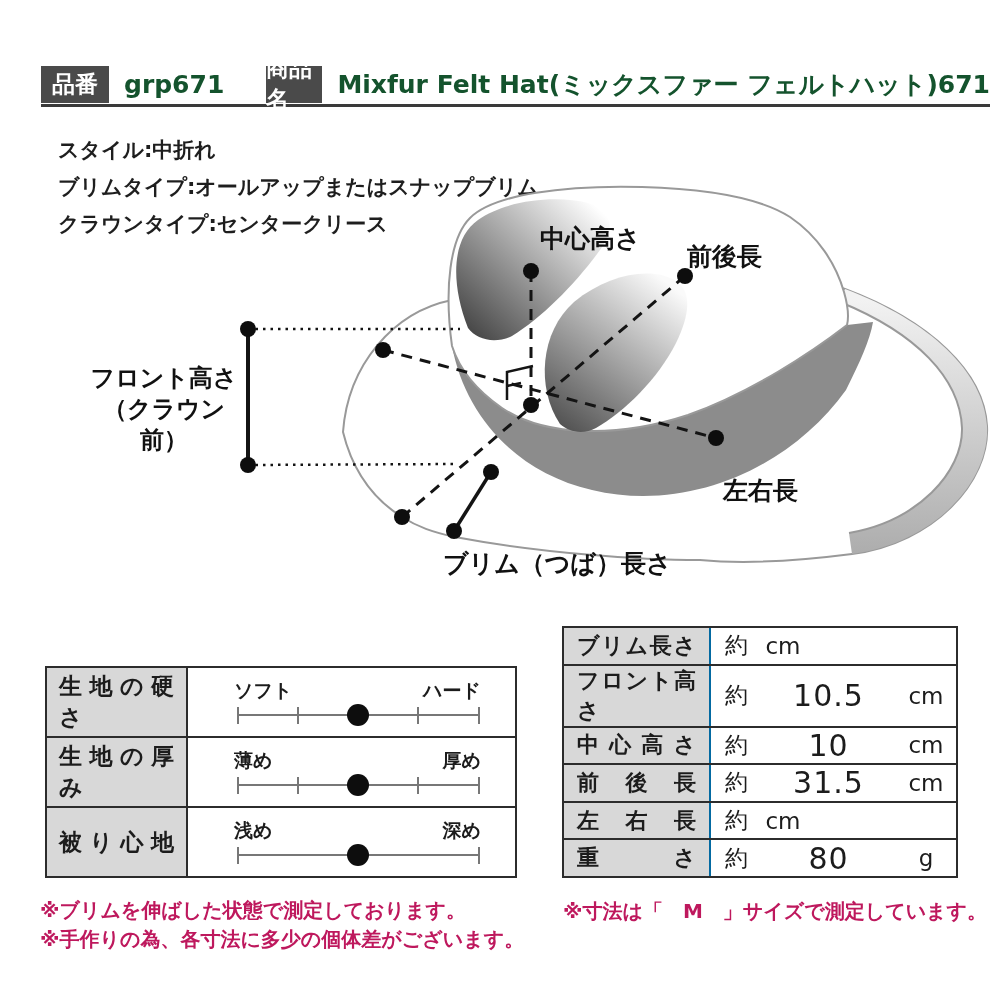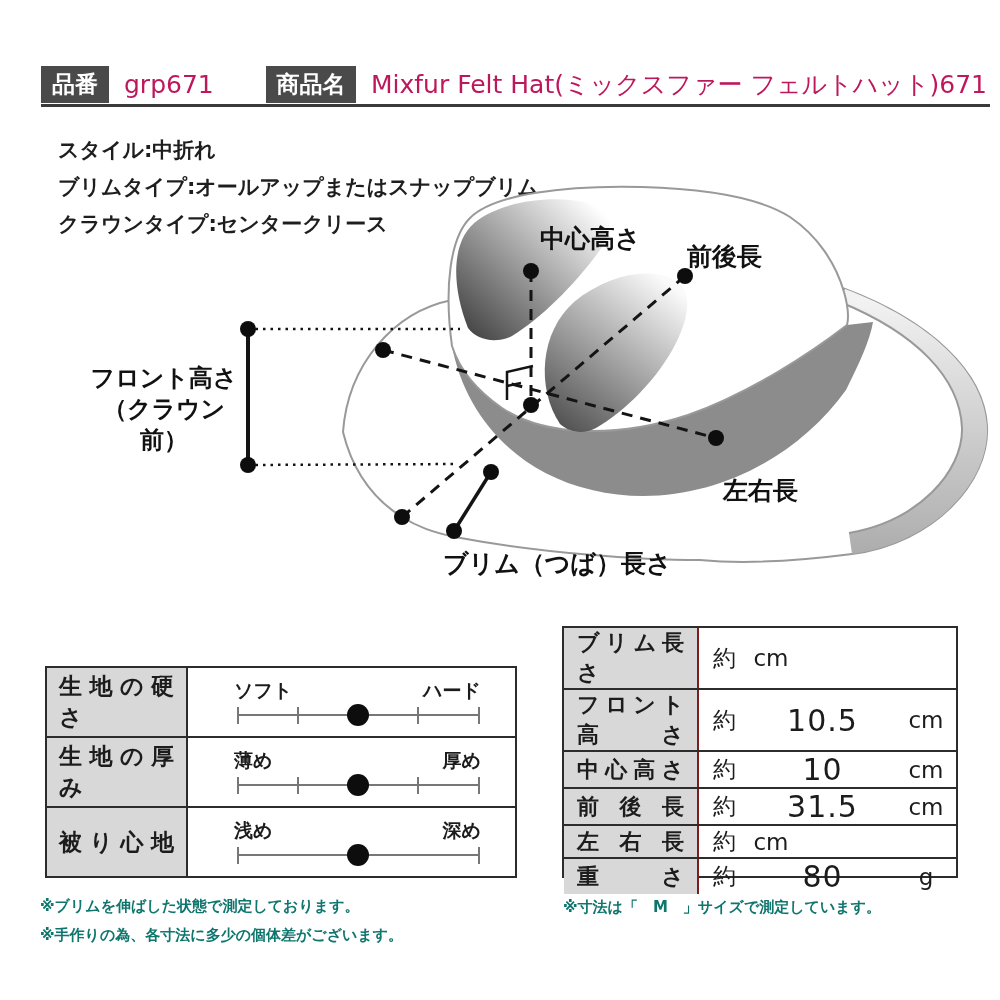--- a/index.html
+++ b/index.html
@@ -8,21 +8,21 @@
 
   
   .hdr-sec{position:absolute;top:64px;height:40px;border-bottom:3px solid #3a3a3a;
            display:flex;align-items:center;}
   .hdr-sec.s1{left:41px;width:225px;}
   .hdr-sec.s2{left:266px;width:724px;}
   .hdr-tag{background:#4a4a4a;color:#fff;font-size:23px;font-weight:600;
            display:flex;align-items:center;justify-content:center;height:37px;}
   .s1 .hdr-tag{width:68px;}
   .s2 .hdr-tag{width:90px;}
-  .hdr-val{font-size:25px;font-weight:400;margin-left:15px;color:#be185d;white-space:nowrap;}
+  .hdr-val{font-size:25px;font-weight:700;margin-left:15px;color:#14532d;white-space:nowrap;}
 
   
   .spec-line{position:absolute;left:58px;font-size:21px;font-weight:600;color:#1e1e1e;white-space:nowrap;}
 
   
   .dg-label{position:absolute;font-size:25px;font-weight:600;color:#111;white-space:nowrap;}
   .dg-front{position:absolute;left:82px;top:363px;width:164px;text-align:center;
             font-size:24px;font-weight:600;line-height:31px;color:#111;}
 
   
@@ -38,31 +38,31 @@
   .sl-end{position:absolute;top:10px;font-size:19px;font-weight:600;}
   .sl-left{left:46px;}
   .sl-right{right:34px;}
   .slider-svg{position:absolute;left:0;top:0;}
 
   
   .size-table{position:absolute;left:562px;top:626px;width:396px;height:252px;
               border:2px solid #2c2c2c;display:flex;flex-direction:column;box-sizing:border-box;}
   .size-row{flex:1;display:flex;border-bottom:2px solid #2c2c2c;}
   .size-row:last-child{border-bottom:none;}
-  .size-label{width:135px;background:#d8d8d8;border-right:2px solid #7f1d1d;
+  .size-label{width:147px;background:#d8d8d8;border-right:2px solid #0369a1;
               display:flex;align-items:center;box-sizing:border-box;padding:0 13px;
               font-size:22px;font-weight:600;}
   .size-label span{width:100%;text-align:justify;text-align-last:justify;}
   .size-val{flex:1;display:flex;align-items:center;}
   .sz-prefix{font-size:23px;font-weight:500;margin-left:14px;width:32px;}
   .sz-value{flex:1;text-align:center;font-size:30px;font-weight:500;letter-spacing:1px;}
   .sz-unit{width:52px;text-align:center;font-size:23px;margin-right:4px;}
 
   
-  .fn{position:absolute;font-size:15px;font-weight:600;color:#0f766e;white-space:nowrap;}
+  .fn{position:absolute;font-size:20px;font-weight:600;color:#be185d;white-space:nowrap;}
 </style>
 </head>
 <body>
 
 <div class="page">
 
   <div class="hdr-sec s1">
     <div class="hdr-tag">品番</div>
     <div class="hdr-val">grp671</div>
   </div>

